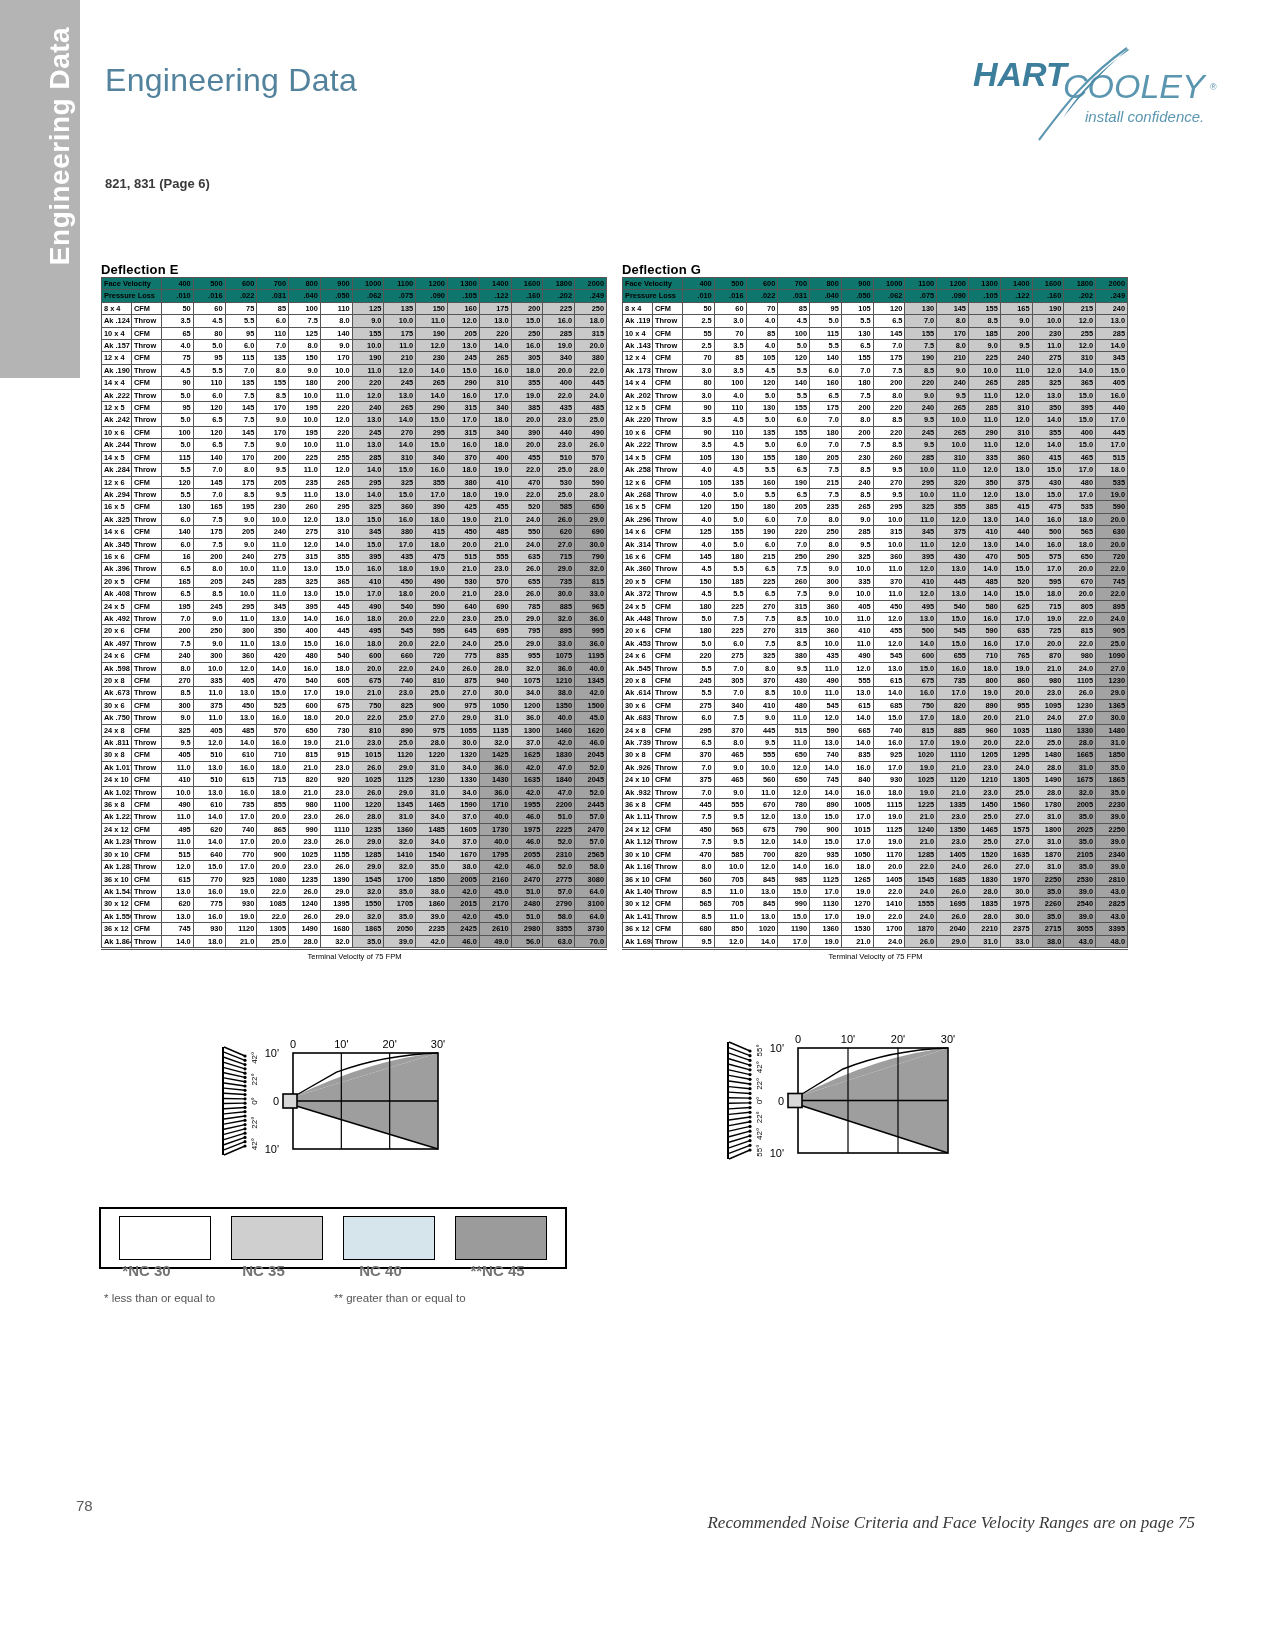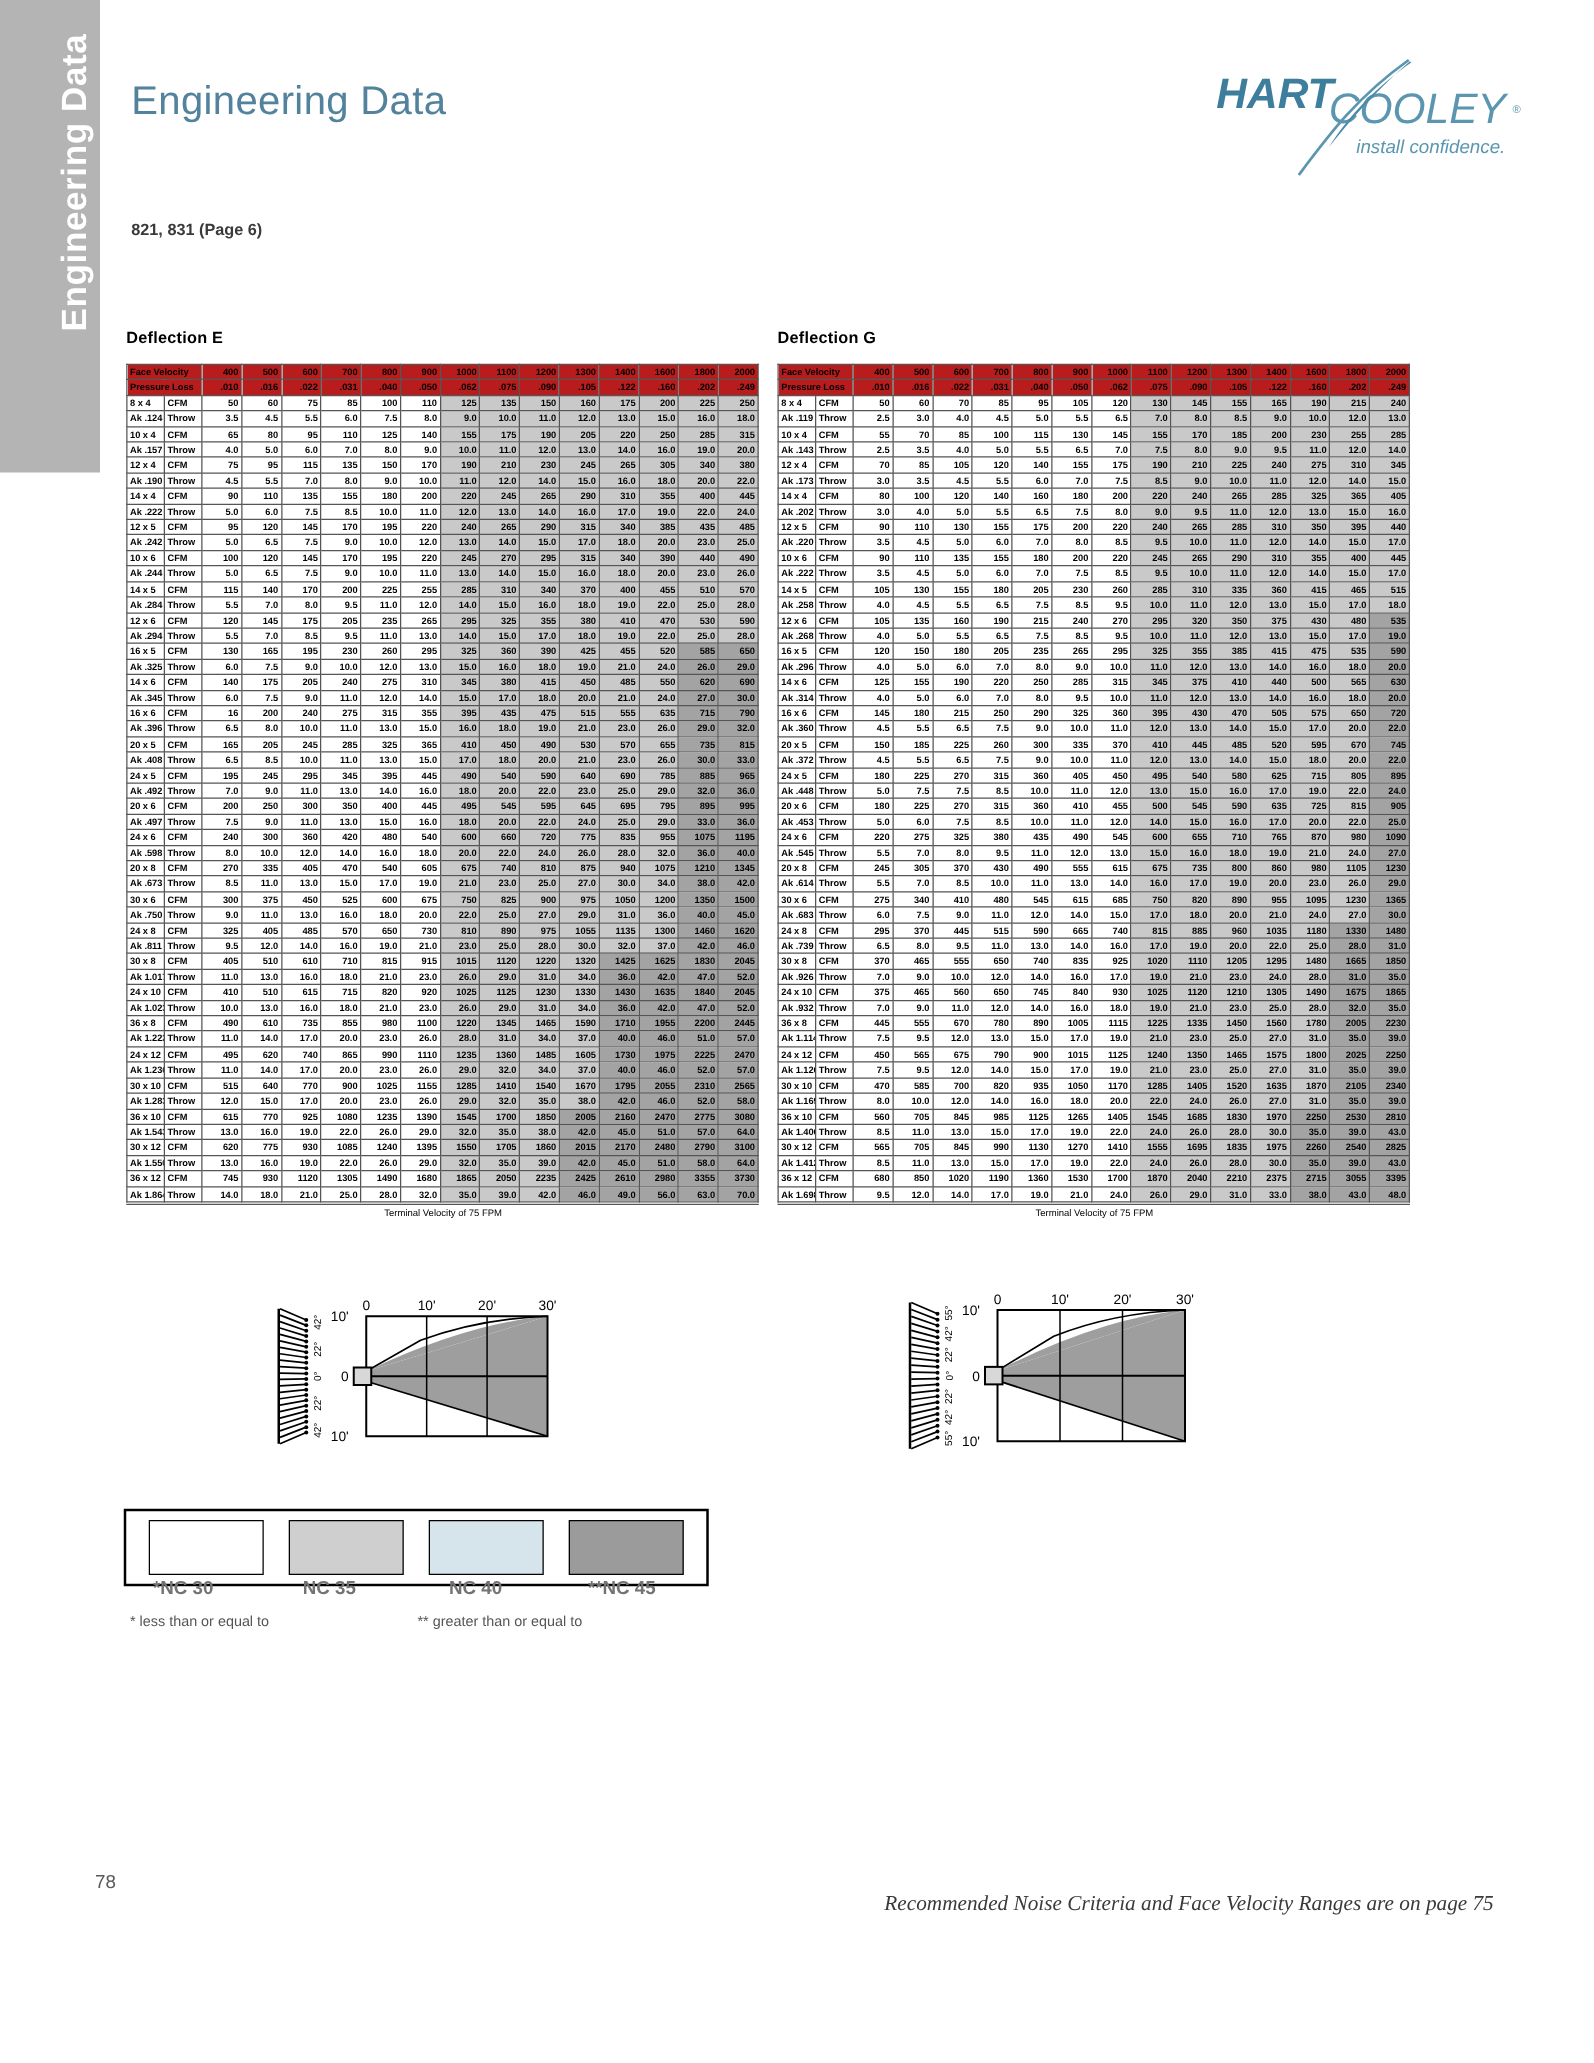--- a/index.html
+++ b/index.html
@@ -49,21 +49,21 @@
   .logo { position:absolute; right:48px; top:46px; width:260px; height:100px; }
   .logo svg { display:block; }
 
   
   .tbl-wrap { position:absolute; }
   .tbl-wrap.left  { left:101px; top:262px; }
   .tbl-wrap.right { left:622px; top:262px; }
 
   .tbl-heading {
     font-size:13px; font-weight:bold; color:#000;
-    margin-bottom:14px; letter-spacing:0.2px;
+    margin-bottom:0; letter-spacing:0.2px;
   }
 
   table.data {
     border-collapse:collapse;
     font-size:7.4px;
     font-family:"Liberation Sans", sans-serif;
     table-layout:fixed;
     width:506px;
     background:#fff;
   }
@@ -78,21 +78,21 @@
     overflow:hidden;
   }
   table.data th.lbl, table.data td.lbl {
     text-align:left; width:56px;
   }
   table.data th.sub, table.data td.sub {
     text-align:left; width:34px;
   }
   table.data td.v, table.data th.v { width:29.7px; }
 
-  thead th { background:#b91c1c; }
+  thead th { background:#0f766e; }
   thead tr.hdr th { border-bottom:0.6px solid #555; }
 
   
   .sh1 { background:#c9c9c9; }
   .sh2 { background:#a3a3a3; }
 
   
   tr.grp-top td, tr.grp-top th { border-top:1.1px solid #444; }
 
   .term {

